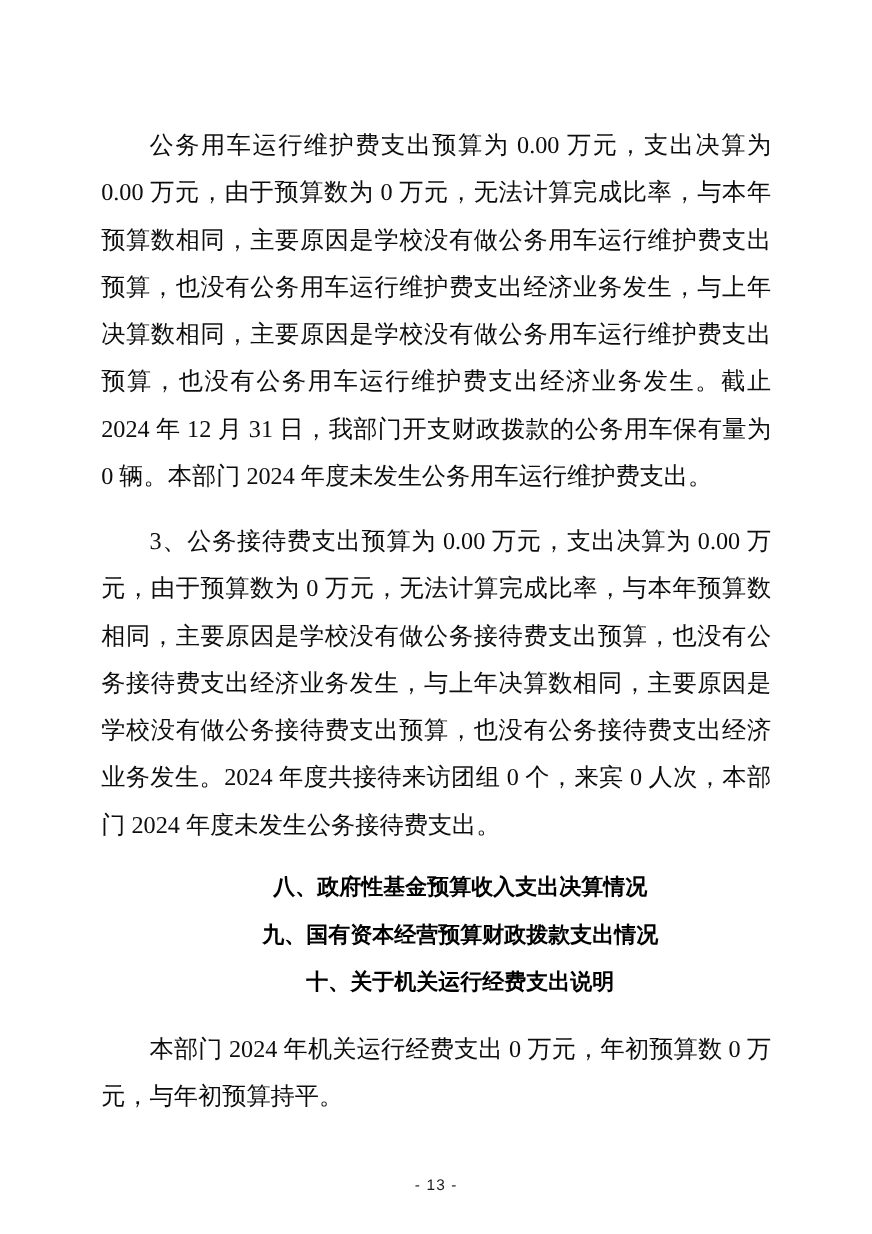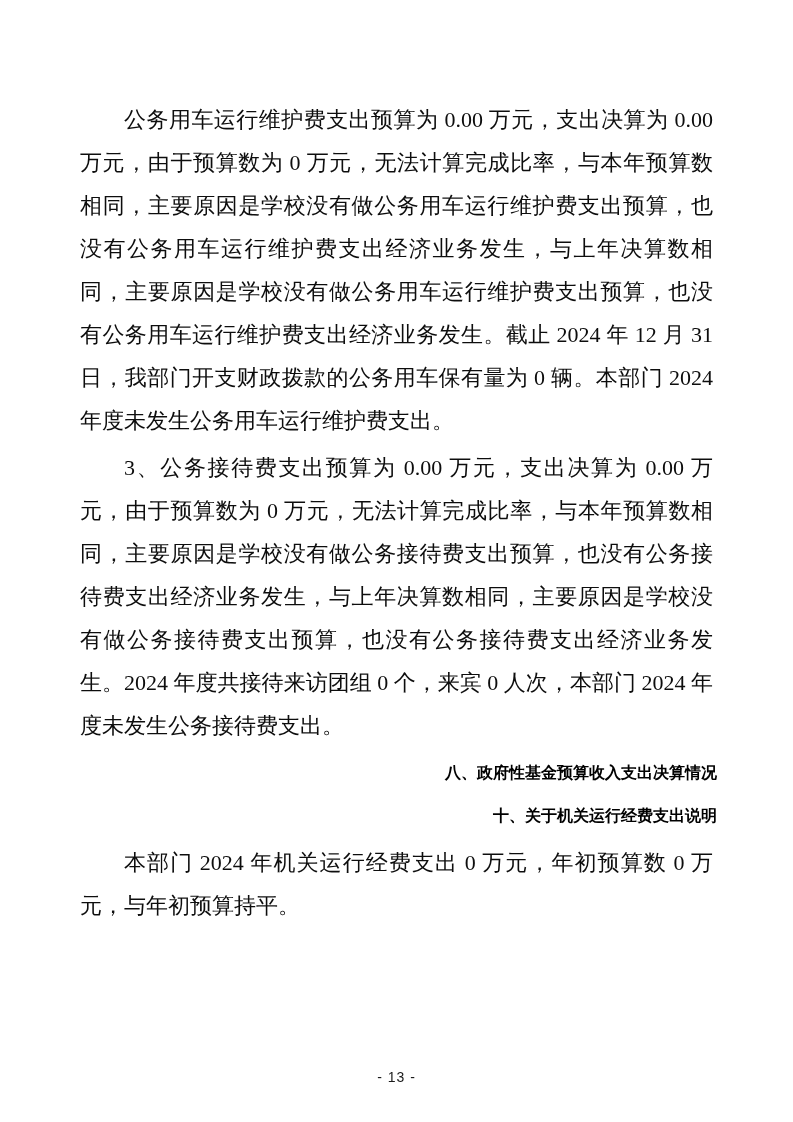--- a/index.html
+++ b/index.html
@@ -21,32 +21,32 @@
     top: 94px;
     width: 641px;
     color: #0d0d0d;
     font-family: "Liberation Serif", "DejaVu Serif", serif;
     font-size: 22px;
     line-height: 43px;
     text-align: justify;
     text-justify: inter-character;
   }
   .para {
-    margin: 4px;
+    margin: 16px;
     text-indent: 44px;
   }
   .heading {
     margin: 0;
     text-indent: 44px;
-    font-size: 16px;
+    font-size: 20px;
     line-height: 43px;
     font-weight: 700;
     color: #000000;
-    font-family: Liberation Sans, sans-serif;
-    text-align: right;
+    font-family: Liberation Mono, monospace;
+    text-align: center;
   }
   .footer {
     position: absolute;
     left: 0;
     top: 1035px;
     width: 100%;
     text-align: center;
     font-size: 14px;
     line-height: 20px;
     color: #1a1a1a;
@@ -56,17 +56,18 @@
   }
 </style>
 </head>
 <body>
 
 <div class="page">
   <div class="content">
     <p class="para">公务用车运行维护费支出预算为 0.00 万元，支出决算为 0.00 万元，由于预算数为 0 万元，无法计算完成比率，与本年预算数相同，主要原因是学校没有做公务用车运行维护费支出预算，也没有公务用车运行维护费支出经济业务发生，与上年决算数相同，主要原因是学校没有做公务用车运行维护费支出预算，也没有公务用车运行维护费支出经济业务发生。截止 2024 年 12 月 31 日，我部门开支财政拨款的公务用车保有量为 0 辆。本部门 2024 年度未发生公务用车运行维护费支出。</p>
     <p class="para">3、公务接待费支出预算为 0.00 万元，支出决算为 0.00 万元，由于预算数为 0 万元，无法计算完成比率，与本年预算数相同，主要原因是学校没有做公务接待费支出预算，也没有公务接待费支出经济业务发生，与上年决算数相同，主要原因是学校没有做公务接待费支出预算，也没有公务接待费支出经济业务发生。2024 年度共接待来访团组 0 个，来宾 0 人次，本部门 2024 年度未发生公务接待费支出。</p>
     <h2 class="heading">八、政府性基金预算收入支出决算情况</h2>
+    <h2 class="heading">九、国有资本经营预算财政拨款支出情况</h2>
     <h2 class="heading">十、关于机关运行经费支出说明</h2>
     <p class="para">本部门 2024 年机关运行经费支出 0 万元，年初预算数 0 万元，与年初预算持平。</p>
   </div>
   <div class="footer">- 13 -</div>
 </div>
 
 </body></html>

